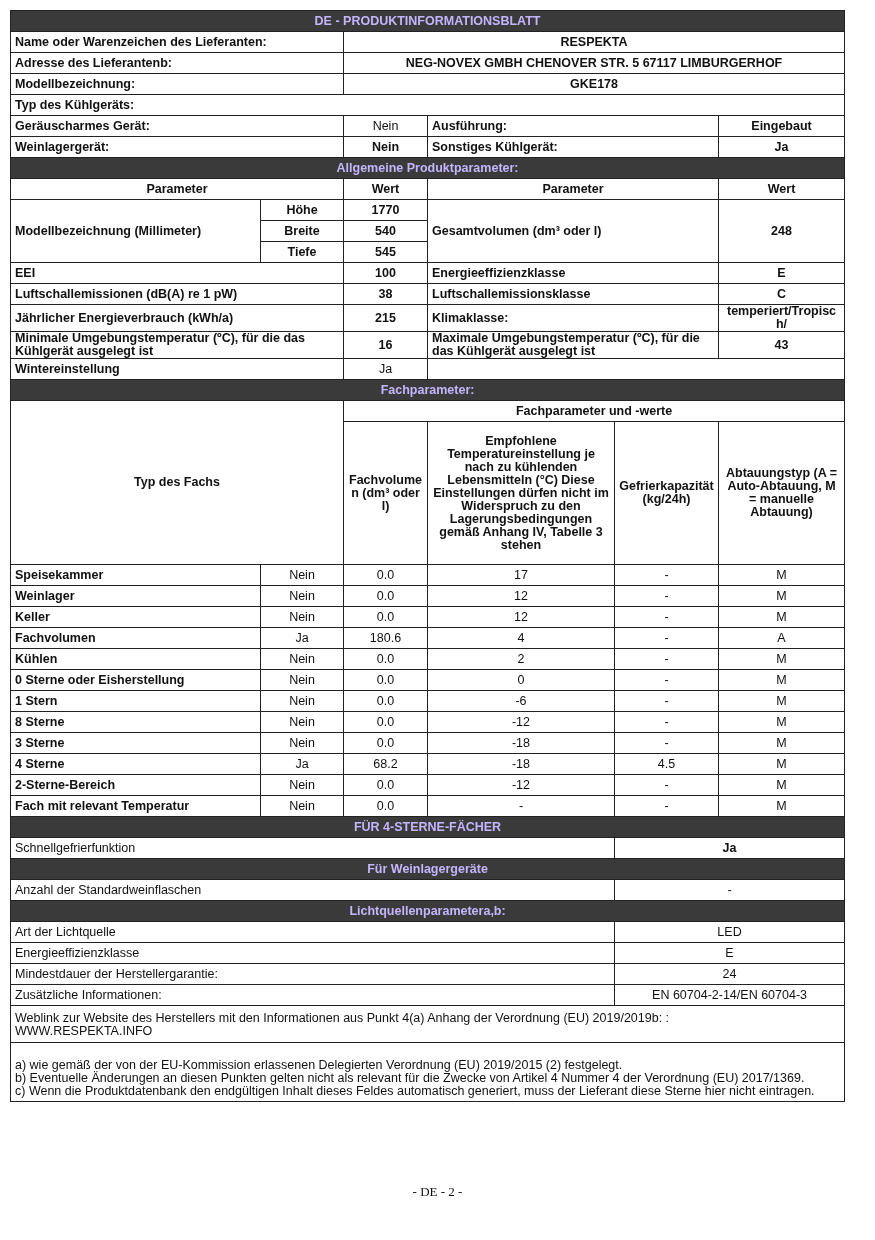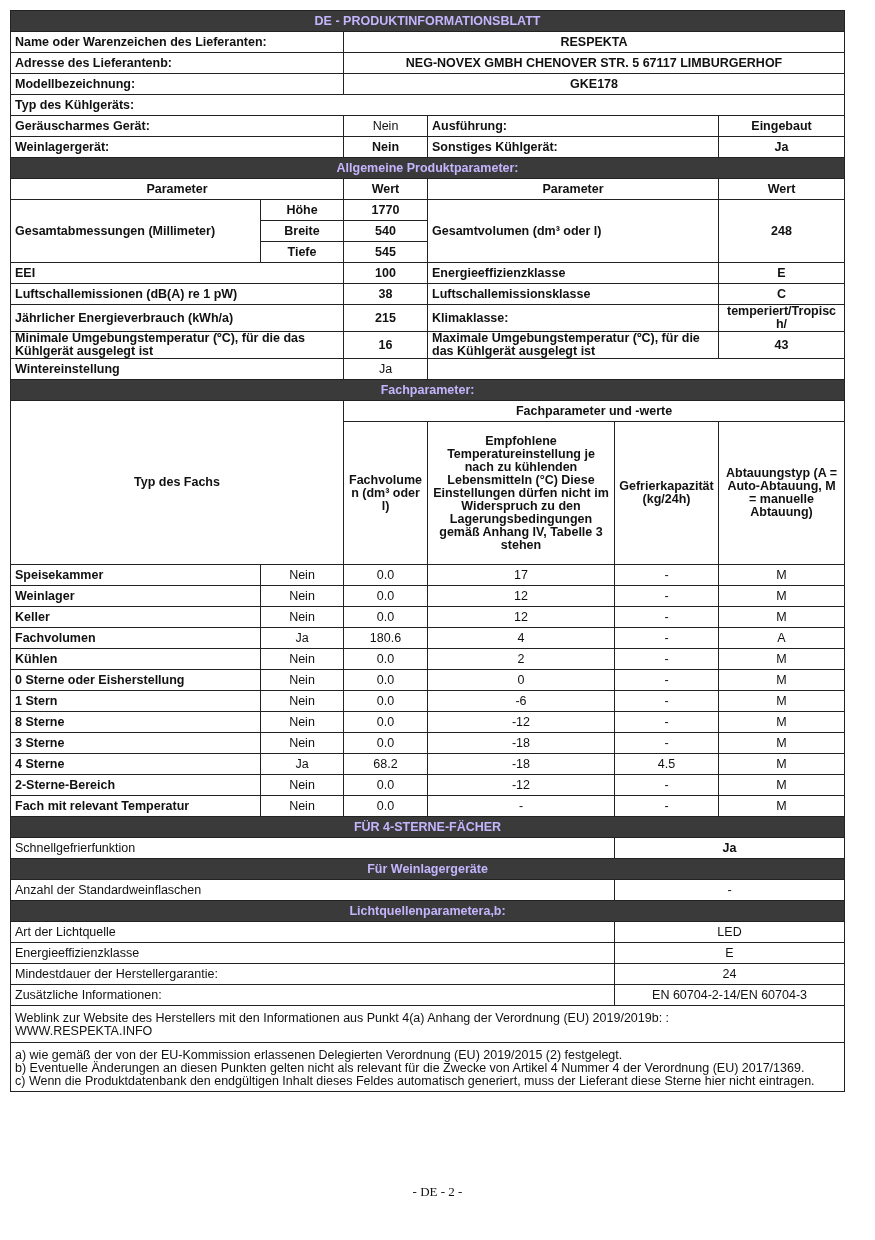--- a/index.html
+++ b/index.html
@@ -66,21 +66,21 @@
           <td colspan="6">Allgemeine Produktparameter:</td>
         </tr>
 
   <tr>
     <td colspan="2" class="b c">Parameter</td>
     <td class="b c">Wert</td>
     <td colspan="2" class="b c">Parameter</td>
     <td class="b c">Wert</td>
   </tr>
   <tr>
-    <td rowspan="3" class="b">Gesamtabmessungen (Millimeter)</td>
+    <td rowspan="3" class="b">Modellbezeichnung (Millimeter)</td>
     <td class="b c">Höhe</td>
     <td class="b c">1770</td>
     <td rowspan="3" colspan="2" class="b">Gesamtvolumen (dm³ oder l)</td>
     <td rowspan="3" class="b c">248</td>
   </tr>
   <tr>
     <td class="b c">Breite</td>
     <td class="b c">540</td>
   </tr>
   <tr>
@@ -265,21 +265,21 @@
     <td colspan="2" class="c">EN 60704-2-14/EN 60704-3</td>
   </tr>
 
   <tr class="foot">
     <td colspan="6" style="padding:6px 4px 4px 4px;">
       <div>Weblink zur Website des Herstellers mit den Informationen aus Punkt 4(a) Anhang der Verordnung (EU) 2019/2019b:  :</div>
       <div>WWW.RESPEKTA.INFO</div>
     </td>
   </tr>
   <tr class="foot">
-    <td colspan="6" style="padding:6px 4px 3px 4px;border-radius:6px;">
+    <td colspan="6" style="padding:16px 4px 3px 4px;border-radius:6px;">
       <div>a) wie gemäß der von der EU-Kommission erlassenen Delegierten Verordnung (EU) 2019/2015 (2) festgelegt.</div>
       <div>b) Eventuelle Änderungen an diesen Punkten gelten nicht als relevant für die Zwecke von Artikel 4 Nummer 4 der Verordnung (EU) 2017/1369.</div>
       <div>c) Wenn die Produktdatenbank den endgültigen Inhalt dieses Feldes automatisch generiert, muss der Lieferant diese Sterne hier nicht eintragen.</div>
     </td>
   </tr>
 </tbody>
     </table>
 </div>
 
 <div class="pageno">- DE - 2 -</div>

